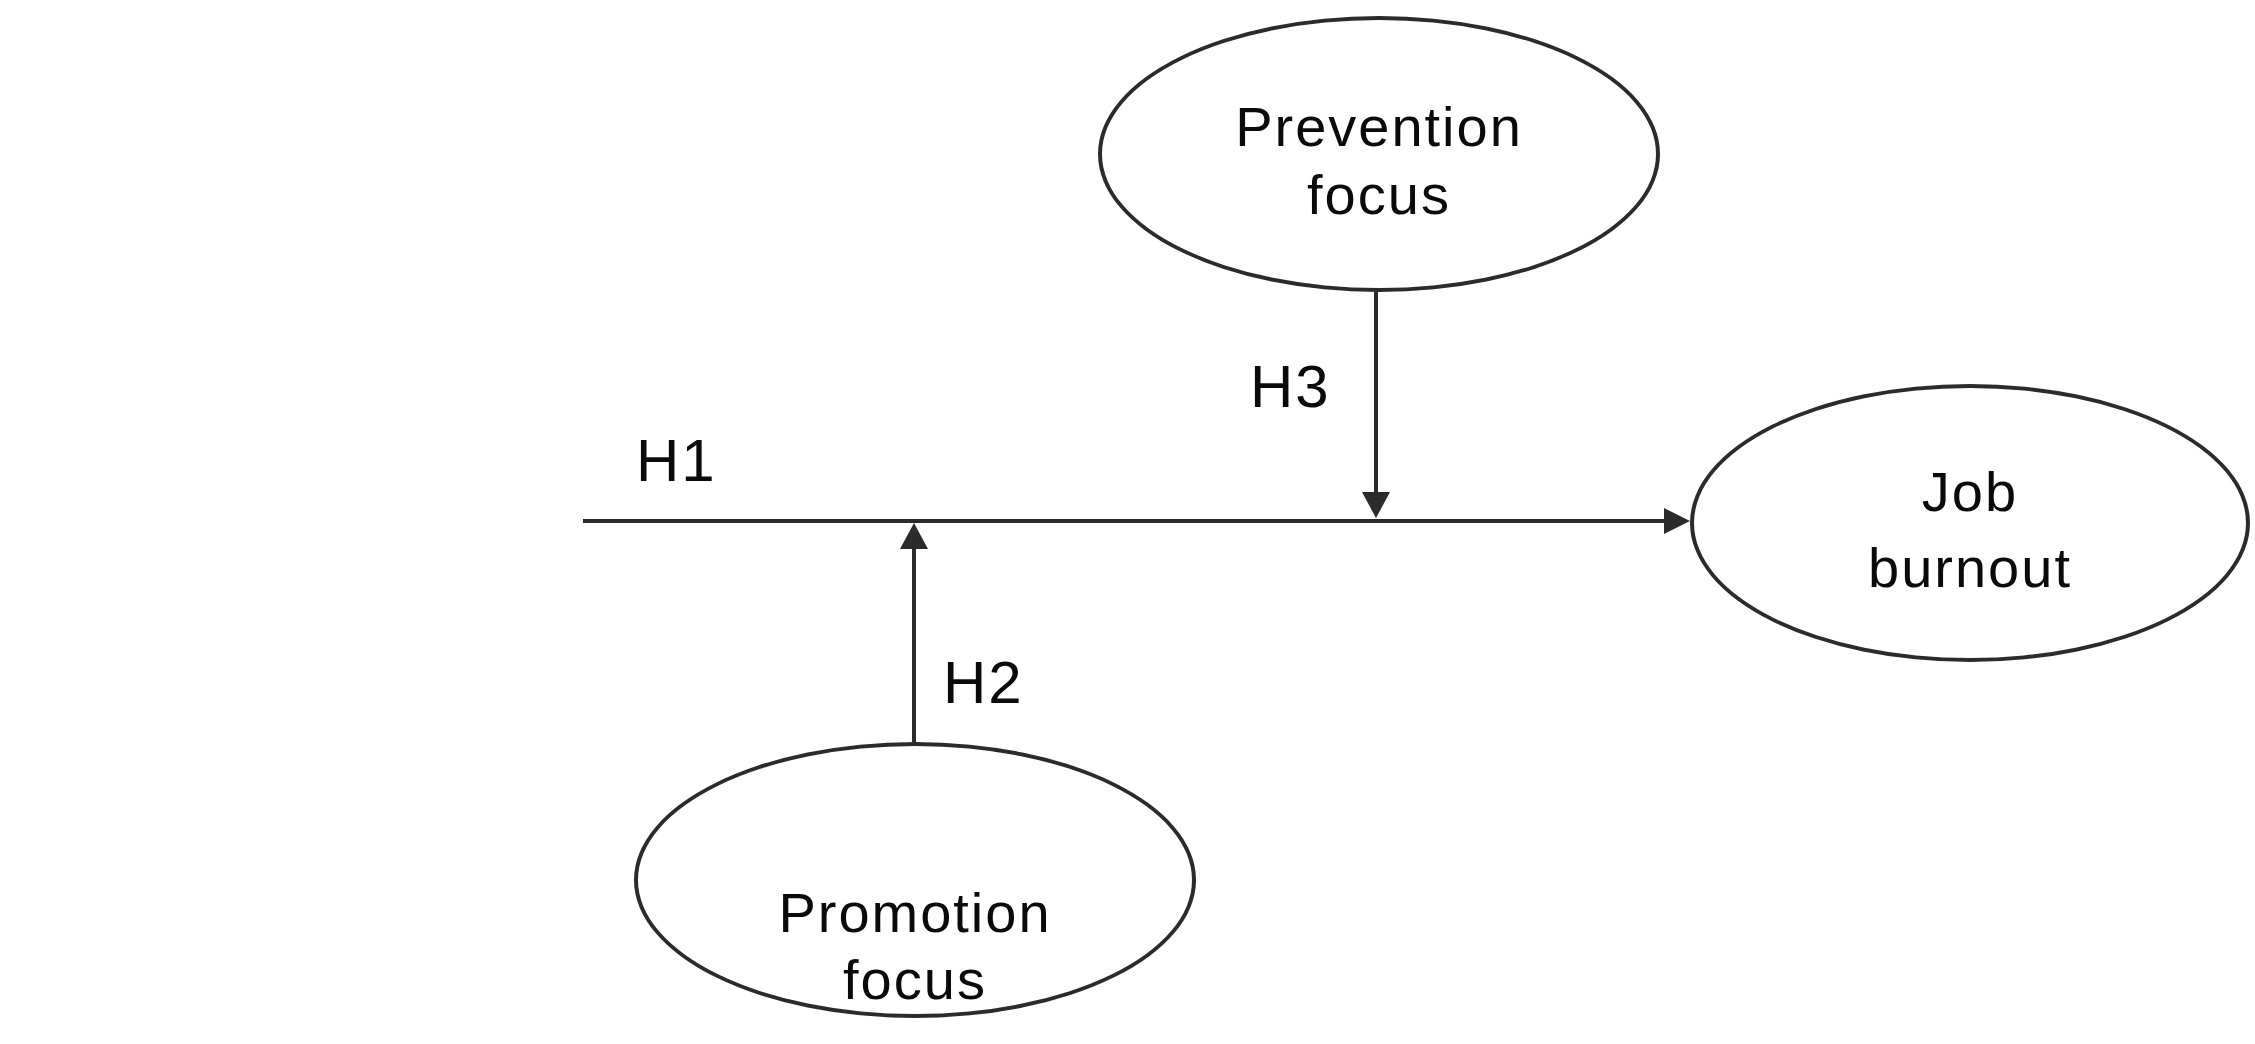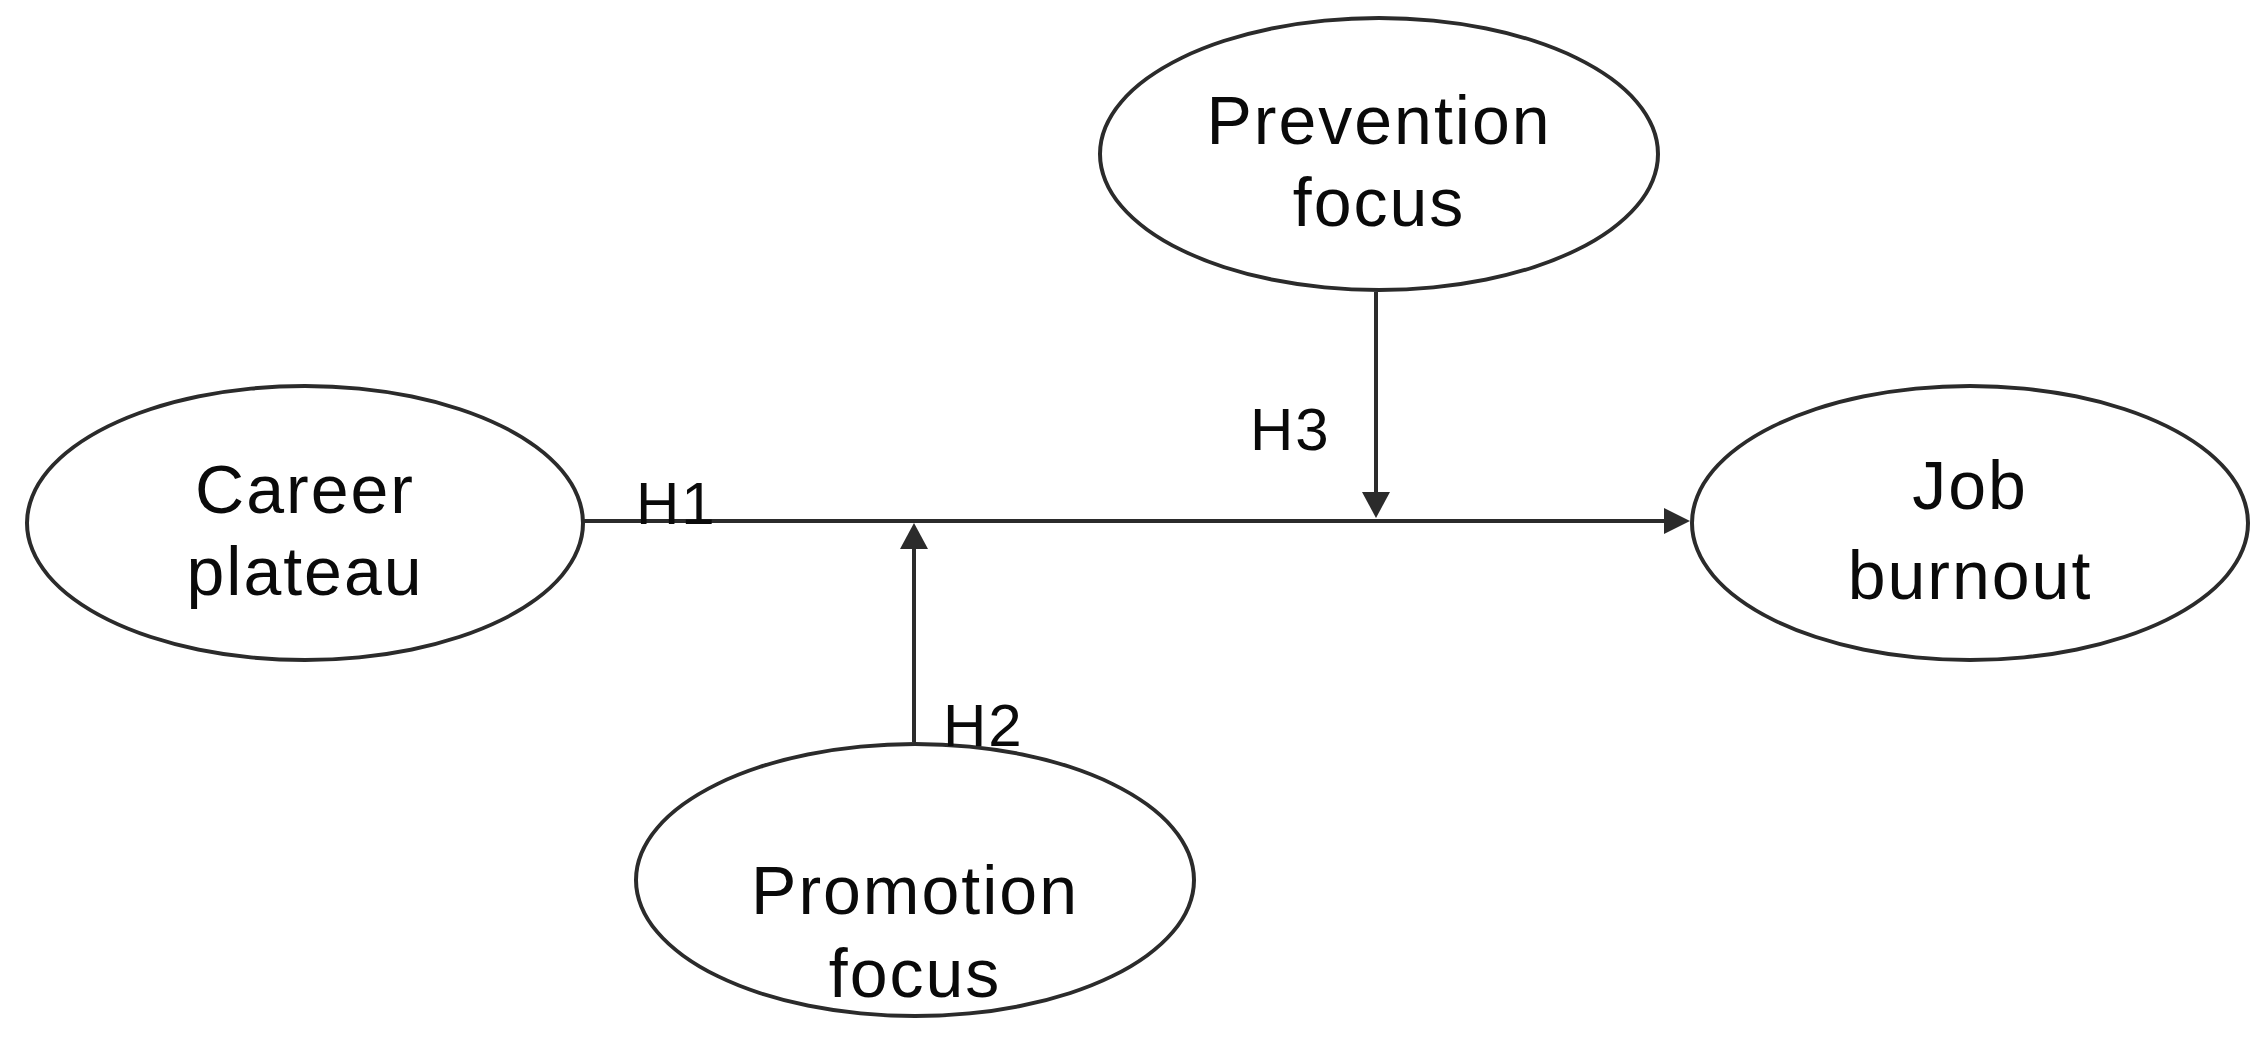--- a/index.html
+++ b/index.html
@@ -20,21 +20,21 @@
     position: absolute;
     box-sizing: border-box;
     border: 4px solid #2b2b2b;
     border-radius: 50%;
     background: #ffffff;
     display: flex;
     flex-direction: column;
     align-items: center;
     justify-content: center;
     text-align: center;
-    font-size: 68px;
+    font-size: 56px;
     line-height: 1.21;
     letter-spacing: 2px;
     padding-top: 14px;
     color: #0a0a0a;
   }
   .node-career     { left: 25px;   top: 384px; width: 560px; height: 278px; }
   .node-burnout    { left: 1690px; top: 384px; width: 560px; height: 278px; gap: 8px; }
   .node-prevention { left: 1098px; top: 16px;  width: 562px; height: 276px; }
   .node-promotion  { left: 634px;  top: 742px; width: 562px; height: 276px; justify-content: flex-end; }
 
@@ -70,40 +70,35 @@
     border-top: 26px solid #2b2b2b;
   }
 
   .edge-label {
     position: absolute;
     font-size: 60px;
     line-height: 1.1;
     letter-spacing: 2px;
     color: #0a0a0a;
     white-space: nowrap;
-    margin-top: 43px;
   }
   .label-h1 { left: 636px;  top: 428px; }
   .label-h2 { left: 943px;  top: 650px; }
   .label-h3 { left: 1250px; top: 354px; }
 </style>
 </head>
 <body>
 
 <div id="canvas">
 
   <div class="node node-prevention">
     <span>Prevention</span>
     <span>focus</span>
   </div>
 
-  <div class="node node-career">
-    <span>Career</span>
-    <span>plateau</span>
-  </div>
 
   <div class="node node-burnout">
     <span>Job</span>
     <span>burnout</span>
   </div>
 
   <div class="node node-promotion">
     <span>Promotion</span>
     <span>focus</span>
   </div>

